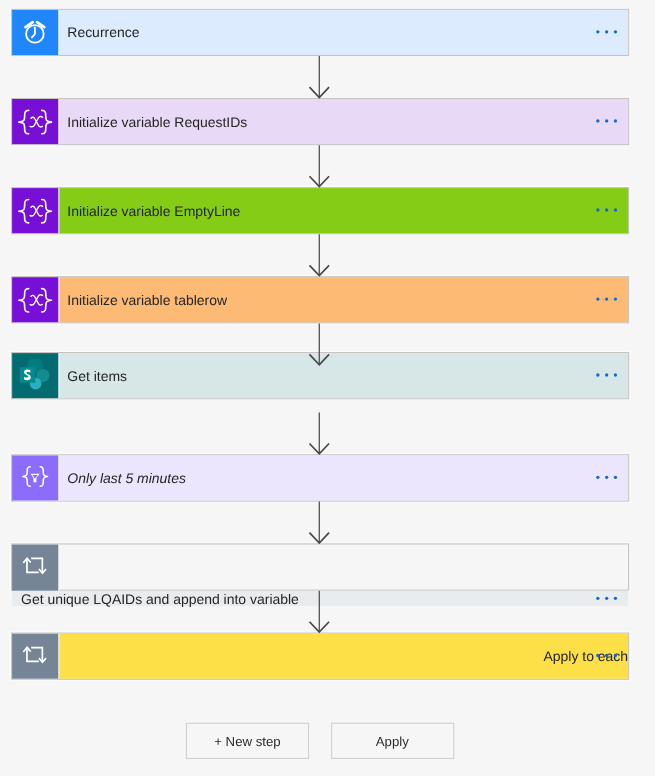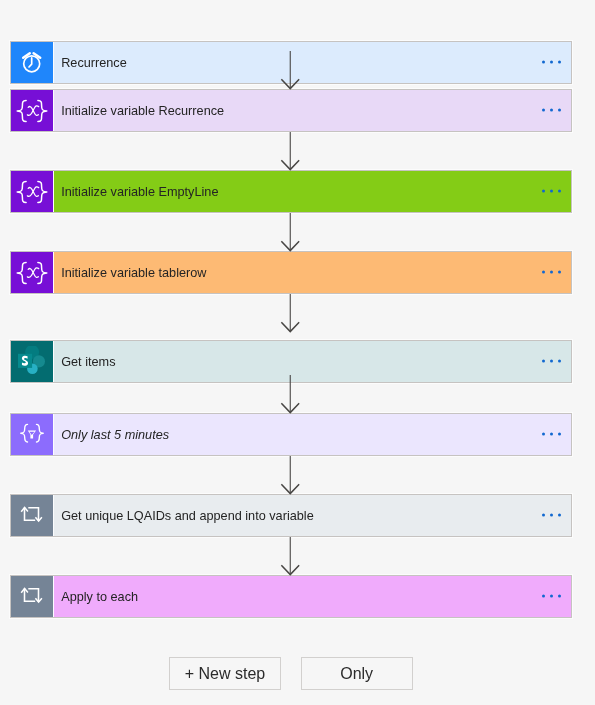--- a/index.html
+++ b/index.html
@@ -41,32 +41,32 @@
   .card-menu i{
     display:block;width:3.2px;height:3.2px;border-radius:50%;
     background:#1168d0;
   }
 
   .arrow{position:absolute;left:0;top:0;}
   .btn{
     position:absolute;
     border:1px solid #d2d0ce;background:#f6f6f6;
     font-family:"Liberation Sans",sans-serif;
-    font-size:16px;color:#2b2b2b;
+    font-size:12px;color:#2b2b2b;
     display:flex;align-items:center;justify-content:center;
     padding-top:0.4px;
     box-sizing:border-box;
     cursor:pointer;
   }
 </style>
 </head>
 <body>
 
 <div id="canvas">
-    <div class="card" style="top: 8px; margin-top: 33px;">
+    <div class="card" style="top: 8px;">
       <div class="card-icon" style="background: rgb(31, 134, 251);">
         <span class="icon-wrap">
           <svg width="26" height="26" viewBox="0 0 26 26">
             <g fill="none" stroke="#ffffff" stroke-linecap="round" stroke-linejoin="round">
               <circle cx="12.7" cy="13.8" r="8.0" stroke-width="1.7"></circle>
               <path d="M4.2 7.7 L10.8 3.2" stroke-width="2.5"></path>
               <path d="M21.2 7.7 L14.6 3.2" stroke-width="2.5"></path>
               <path d="M12.7 7.9 L12.7 14.1 L10.0 17.0" stroke-width="1.7"></path>
             </g>
           </svg>
@@ -90,21 +90,21 @@
               <path d="M21.9 5.4 C25.6 5.4 25.6 7.8 25.6 10.6 C25.6 14.4 26.1 15.7 30.8 16.0 C26.1 16.3 25.6 17.6 25.6 21.4 C25.6 24.2 25.6 26.6 21.9 26.6"></path>
             </g>
             <g fill="none" stroke="#ffffff" stroke-width="1.3" stroke-linecap="round" stroke-linejoin="round" transform="translate(10.4,10.1) scale(0.92,1.0)">
               <path d="M1.9 2.3 C3.3 0.9 4.9 1.2 5.9 3.1 L9.3 8.9 C10.2 10.4 11.5 10.7 13.1 9.7"></path>
               <path d="M1.0 9.8 C2.9 10.7 4.5 10.2 5.6 8.2 L9.0 2.4 C10.1 0.6 11.6 0.3 13.4 1.5"></path>
             </g>
           </svg>
         </span>
       </div>
       <div class="card-body" style="background: rgb(232, 217, 247);">
-        <span class="card-title">Initialize variable Recurrence</span>
+        <span class="card-title">Initialize variable RequestIDs</span>
         <div class="card-menu">
           <i></i>
           <i></i>
           <i></i>
         </div>
       </div>
     </div>
     <div class="card" style="top: 170px;">
       <div class="card-icon" style="background: rgb(119, 15, 214);">
         <span class="icon-wrap">
@@ -146,21 +146,21 @@
       </div>
       <div class="card-body" style="background: #fdba74;">
         <span class="card-title">Initialize variable tablerow</span>
         <div class="card-menu">
           <i></i>
           <i></i>
           <i></i>
         </div>
       </div>
     </div>
-    <div class="card" style="top: 340px;">
+    <div class="card" style="top: 320px;">
       <div class="card-icon" style="background: rgb(3, 108, 112);">
         <span class="icon-wrap">
           <svg width="32" height="32" viewBox="0 0 32 32">
             <circle cx="16.1" cy="6.05" r="7.06" fill="#037c80"></circle>
             <circle cx="22.95" cy="15.4" r="6.05" fill="#158a8f"></circle>
             <circle cx="16.4" cy="22.7" r="5.3" fill="#27b0c4"></circle>
             <rect x="2.0" y="7.8" width="14.1" height="14.1" fill="#068a8e"></rect>
             <g transform="translate(3.95,9.8) scale(0.5,0.6111)">
               <path fill="#ffffff" d="M10.3 0 C8.0 0 5.6 0.7 4.6 2.0 C3.6 3.3 3.6 5.2 4.9 6.4 C6.2 7.6 8.8 8.5 10.3 9.2 C11.5 9.8 12.0 10.4 11.7 11.1 C11.4 11.8 10.3 12.2 8.9 12.2 C7.1 12.2 5.2 11.6 4.0 10.8 L4.0 15.1 C5.6 15.8 7.6 16.2 9.6 16.2 C12.0 16.2 14.5 15.5 15.5 14.1 C16.6 12.6 16.4 10.5 15.0 9.3 C13.6 8.0 10.8 7.1 9.3 6.4 C8.2 5.9 7.8 5.3 8.1 4.7 C8.4 4.1 9.4 3.7 10.7 3.7 C12.3 3.7 14.0 4.2 15.2 4.9 L15.2 0.9 C13.7 0.3 12.0 0 10.3 0 Z"></path>
             </g>
@@ -190,21 +190,21 @@
       </div>
       <div class="card-body" style="background: rgb(235, 230, 254); font-style: italic;">
         <span class="card-title">Only last 5 minutes</span>
         <div class="card-menu">
           <i></i>
           <i></i>
           <i></i>
         </div>
       </div>
     </div>
-    <div class="card" style="top: 494px;">
+    <div class="card" style="top: 494px; flex-direction: column;">
       <div class="card-icon" style="background: rgb(117, 132, 150);">
         <span class="icon-wrap">
           <svg width="28" height="28" viewBox="0 0 28 28">
             <g fill="none" stroke="#ffffff" stroke-width="1.55" stroke-linecap="butt" stroke-linejoin="miter">
               <path d="M10.3 5.7 L20.5 5.7 L20.5 18.9"></path>
               <path d="M17.2 18.3 L6.5 18.3 L6.5 5.5"></path>
             </g>
             <g fill="none" stroke="#ffffff" stroke-width="1.5" stroke-linecap="butt" stroke-linejoin="miter">
               <path d="M3.2 9.7 L6.6 5.5 L9.9 9.4"></path>
               <path d="M17.4 15.3 L20.6 19.1 L23.9 15.3"></path>
@@ -229,21 +229,21 @@
               <path d="M10.3 5.7 L20.5 5.7 L20.5 18.9"></path>
               <path d="M17.2 18.3 L6.5 18.3 L6.5 5.5"></path>
             </g>
             <g fill="none" stroke="#ffffff" stroke-width="1.5" stroke-linecap="butt" stroke-linejoin="miter">
               <path d="M3.2 9.7 L6.6 5.5 L9.9 9.4"></path>
               <path d="M17.4 15.3 L20.6 19.1 L23.9 15.3"></path>
             </g>
           </svg>
         </span>
       </div>
-      <div class="card-body" style="background: #f0abfc;">
+      <div class="card-body" style="background: #fde047; justify-content: flex-end;">
         <span class="card-title">Apply to each</span>
         <div class="card-menu">
           <i></i>
           <i></i>
           <i></i>
         </div>
       </div>
     </div>
     <svg class="arrow" width="595" height="705" style="left: 0px; top: 0px; pointer-events: none;">
       <path d="M290.25 51 L290.25 88.6" stroke="#484644" stroke-width="1.1" fill="none" stroke-linecap="butt"></path>
@@ -267,14 +267,14 @@
     </svg>
     <svg class="arrow" width="595" height="705" style="left: 0px; top: 0px; pointer-events: none;">
       <path d="M290.25 456 L290.25 493.6" stroke="#484644" stroke-width="1.1" fill="none" stroke-linecap="butt"></path>
       <path d="M281.35 484.20000000000005 L290.25 493.6 L299.15 484.20000000000005" stroke="#484644" stroke-width="1.5" fill="none" stroke-linecap="butt" stroke-linejoin="miter"></path>
     </svg>
     <svg class="arrow" width="595" height="705" style="left: 0px; top: 0px; pointer-events: none;">
       <path d="M290.25 537 L290.25 574.6" stroke="#484644" stroke-width="1.1" fill="none" stroke-linecap="butt"></path>
       <path d="M281.35 565.2 L290.25 574.6 L299.15 565.2" stroke="#484644" stroke-width="1.5" fill="none" stroke-linecap="butt" stroke-linejoin="miter"></path>
     </svg>
     <div class="btn" style="left: 169.3px; top: 657.3px; width: 111.3px; height: 32.3px;">+ New step</div>
-    <div class="btn" style="left: 300.5px; top: 657.3px; width: 112.3px; height: 32.3px;">Only</div>
+    <div class="btn" style="left: 300.5px; top: 657.3px; width: 112.3px; height: 32.3px;">Apply</div>
   </div>
 
 </body></html>

